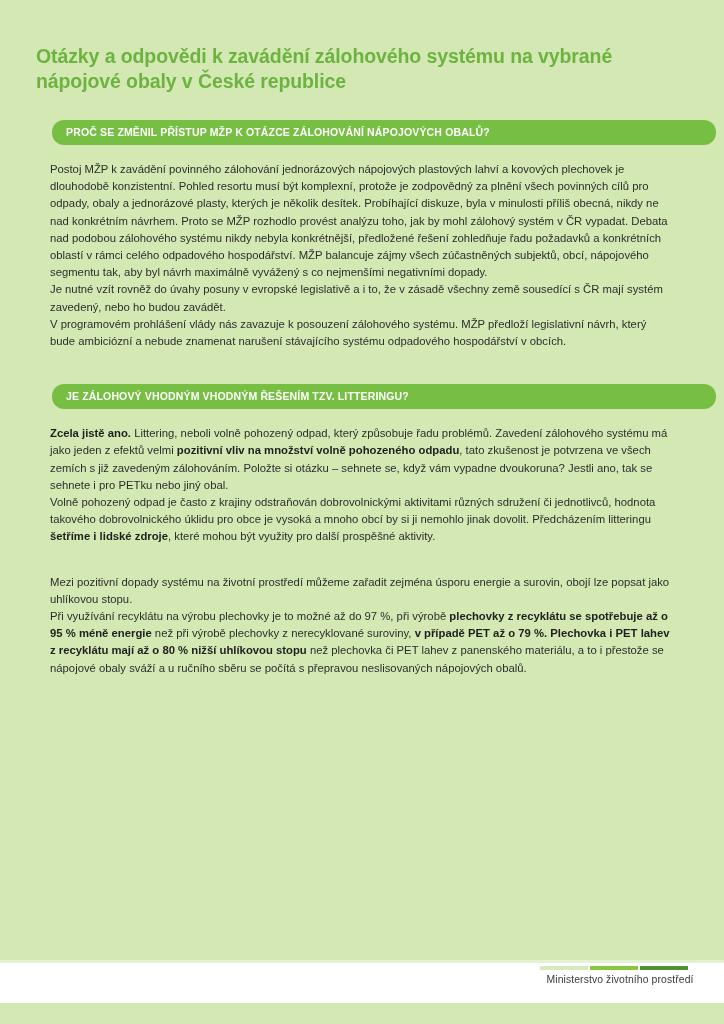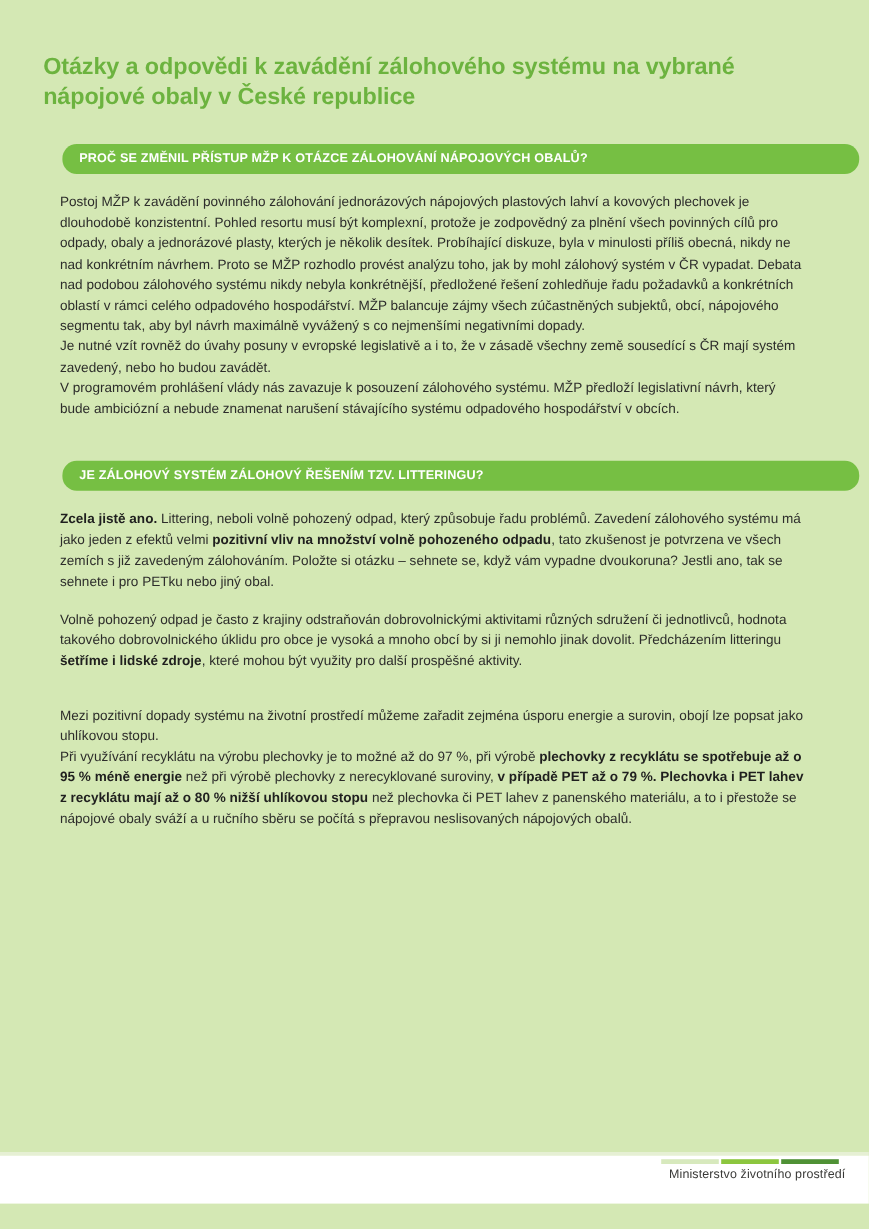--- a/index.html
+++ b/index.html
@@ -66,21 +66,20 @@
     line-height: 17.2px;
     padding: 0 14px;
     margin: 10px 0 0 0;
     text-align: left;
     max-width: 652px;
   }
   .body-text p {
     margin: 0;
   }
   .body-text p.gap {
-    margin-top: 15px;
   }
   .body-text b {
     font-weight: bold;
     color: #1f1f1e;
     text-align: center;
   }
   .spacer-after-section {
     height: 14px;
   }
   
@@ -95,21 +94,21 @@
   .footer-sep {
     position: absolute;
     left: 0;
     top: 960px;
     width: 724px;
     height: 3px;
     background: #e6f0d4;
   }
   .footer-logo {
     position: absolute;
-    right: 13px;
+    right: 24px;
     top: 966px;
     width: 160px;
     text-align: center;
   }
   .logo-bars {
     display: flex;
     gap: 2px;
     justify-content: flex-start;
     height: 4px;
     margin: 0 0 3px 0;
@@ -143,21 +142,21 @@
       <div class="body-text">
         <p>Postoj MŽP k zavádění povinného zálohování jednorázových nápojových plastových lahví a kovových plechovek je dlouhodobě konzistentní. Pohled resortu musí být komplexní, protože je zodpovědný za plnění všech povinných cílů pro odpady, obaly a jednorázové plasty, kterých je několik desítek. Probíhající diskuze, byla v minulosti příliš obecná, nikdy ne nad konkrétním návrhem. Proto se MŽP rozhodlo provést analýzu toho, jak by mohl zálohový systém v ČR vypadat. Debata nad podobou zálohového systému nikdy nebyla konkrétnější, předložené řešení zohledňuje řadu požadavků a konkrétních oblastí v rámci celého odpadového hospodářství. MŽP balancuje zájmy všech zúčastněných subjektů, obcí, nápojového segmentu tak, aby byl návrh maximálně vyvážený s co nejmenšími negativními dopady.</p>
         <p>Je nutné vzít rovněž do úvahy posuny v evropské legislativě a i to, že v zásadě všechny země sousedící s ČR mají systém zavedený, nebo ho budou zavádět.</p>
         <p>V programovém prohlášení vlády nás zavazuje k posouzení zálohového systému. MŽP předloží legislativní návrh, který bude ambiciózní a nebude znamenat narušení stávajícího systému odpadového hospodářství v obcích.</p>
       </div>
     </div>
 
     <div class="spacer-after-section"></div>
 
     <div class="section">
-      <div class="section-heading">JE ZÁLOHOVÝ SYSTÉM ZÁLOHOVÝ ŘEŠENÍM TZV. LITTERINGU?</div>
+      <div class="section-heading">JE ZÁLOHOVÝ VHODNÝM VHODNÝM ŘEŠENÍM TZV. LITTERINGU?</div>
       <div class="body-text">
         <p><b>Zcela jistě ano.</b><span> Littering, neboli volně pohozený odpad, který způsobuje řadu problémů. Zavedení zálohového systému má jako jeden z efektů velmi </span><b>pozitivní vliv na množství volně pohozeného odpadu</b><span>, tato zkušenost je potvrzena ve všech zemích s již zavedeným zálohováním. Položte si otázku – sehnete se, když vám vypadne dvoukoruna? Jestli ano, tak se sehnete i pro PETku nebo jiný obal.</span></p>
         <p class="gap"><span>Volně pohozený odpad je často z krajiny odstraňován dobrovolnickými aktivitami různých sdružení či jednotlivců, hodnota takového dobrovolnického úklidu pro obce je vysoká a mnoho obcí by si ji nemohlo jinak dovolit. Předcházením litteringu </span><b>šetříme i lidské zdroje</b><span>, které mohou být využity pro další prospěšné aktivity.</span></p>
       </div>
     </div>
 
     <div class="spacer-after-section"></div>
 
     <div class="section">
       <div class="body-text">

